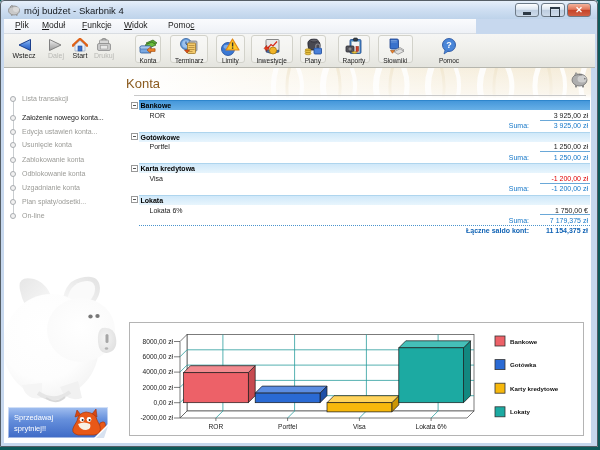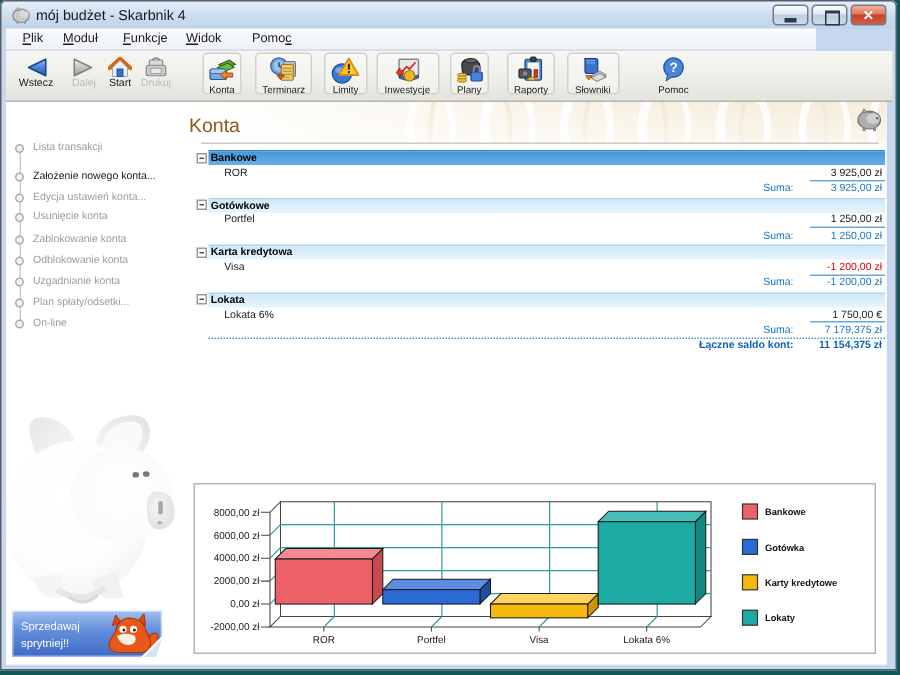--- a/index.html
+++ b/index.html
@@ -12,21 +12,21 @@
 #titlebar { position:absolute; left:0; top:0; width:100%; height:19px;
   background:linear-gradient(#e8f1fb, #cfdff2 50%, #bed3ea); }
 #title-text { position:absolute; left:24px; top:5px; font-size:9.5px; color:#15191d; }
 .winbtn { position:absolute; top:3px; width:24px; height:14px; border:1px solid #6e7b88; border-radius:3px; }
 #btn-min { left:515px; background:linear-gradient(#fdfeff, #dde7f2 45%, #bdcde0 50%, #cddbea); }
 #btn-max { left:541px; background:linear-gradient(#fdfeff, #dde7f2 45%, #bdcde0 50%, #cddbea); }
 #btn-close { left:567px; background:linear-gradient(#f4b29a, #e0765a 45%, #c54227 50%, #d06045); }
 #btn-min::after { content:""; position:absolute; left:7px; top:8px; width:8px; height:3px; background:#2d3a46; }
 #btn-max::after { content:""; position:absolute; left:8px; top:3px; width:8px; height:7px; border:1px solid #2d3a46; border-top:2px solid #2d3a46; }
 #btn-close::after { content:"\2715"; position:absolute; left:0; top:1px; width:100%; text-align:center; font-size:9px; font-weight:bold; color:#fff; }
-#menubar { position:absolute; left:4px; top:19px; width:540px; height:15px;
+#menubar { position:absolute; left:4px; top:19px; width:472px; height:15px;
   background:linear-gradient(#fafbfd, #eef1f6); border-bottom:1px solid #d9dde2; font-size:8.5px; color:#1a1a1a; }
 #menubar span { position:absolute; top:1px; }
 #toolbar { position:absolute; left:4px; top:34px; width:591px; height:34px;
   background:linear-gradient(#f6f6f4, #edede8 60%, #e4e4de); border-bottom:1px solid #b6b6ae; }
 .navlbl { position:absolute; top:18px; font-size:7px; color:#1a1a1a; text-align:center; }
 .navlbl.dis { color:#b9b9b5; }
 .tbtn { position:absolute; top:1px; height:28px; border:1px solid #d2d2ca; border-radius:3px; background:rgba(255,255,255,0.3); }
 .tbtn .ticon { position:absolute; left:50%; margin-left:-10px; top:1px; }
 .tbtn .tlbl { position:absolute; left:0; right:0; top:21px; text-align:center; font-size:6.5px; color:#1a1a1a; }
 #mainarea { position:absolute; left:4px; top:68px; width:587px; height:375px; background:#fff; }

